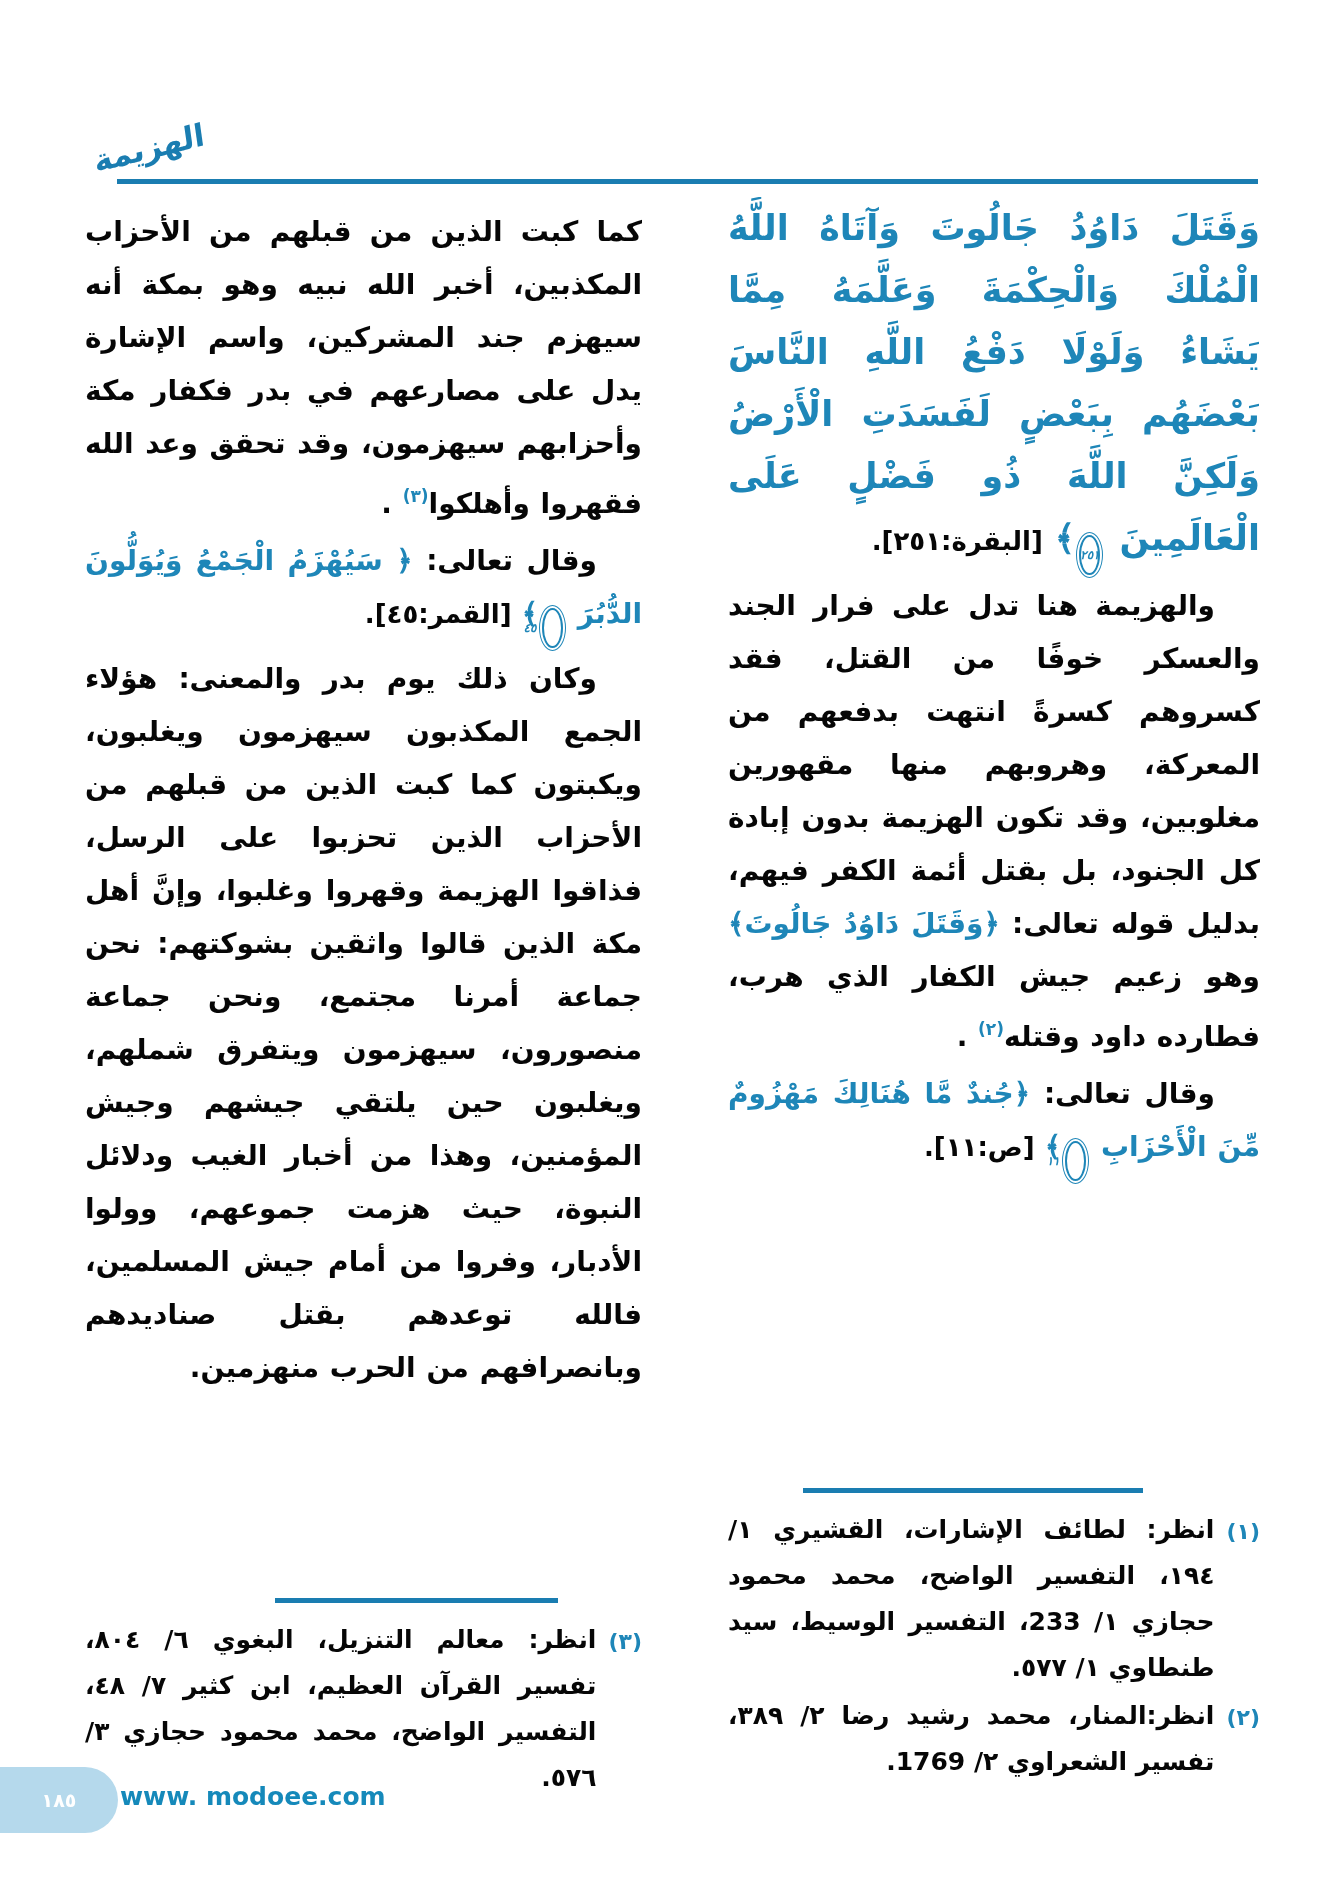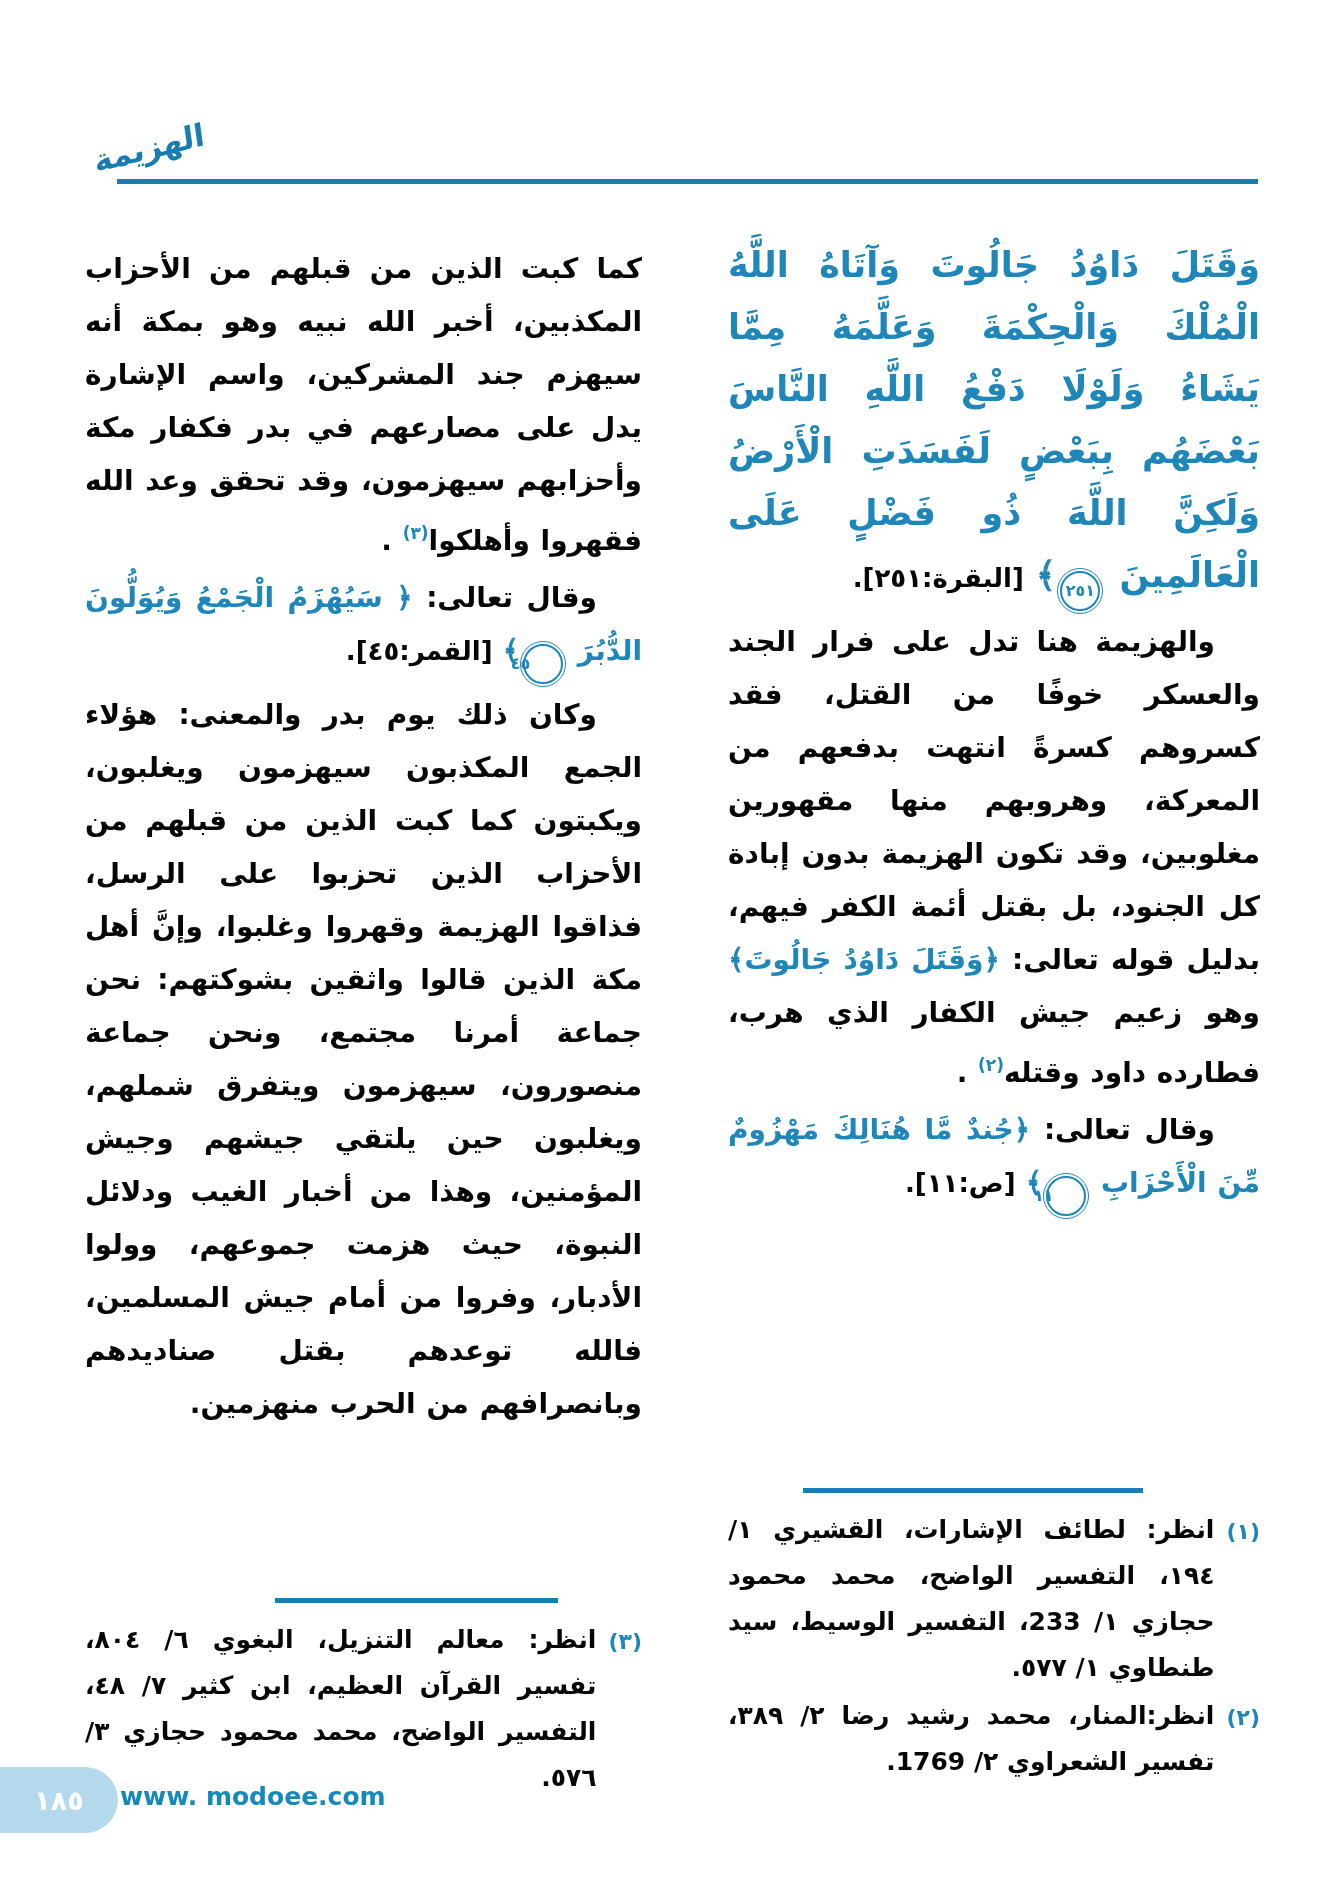--- a/index.html
+++ b/index.html
@@ -32,21 +32,20 @@
   }
   .header-rule{
     position:absolute;left:117px;top:179px;width:1141px;height:5px;
     background:var(--teal);
   }
   
   .col{
     position:absolute;
     text-align:justify;
     overflow:hidden;
-    margin-top:37px;
   }
   .col-right-main{left:728px;top:197px;width:532px;height:1288px;}
   .col-left-main{left:85px;top:205px;width:557px;height:1392px;}
   .block{margin:0 0 4px 0;}
   .block-para{
     font-size:28px;line-height:53px;font-weight:bold;
     text-indent:45px;
     word-spacing:1px;
   }
   .block-para.noindent{text-indent:0;}
@@ -61,30 +60,31 @@
   .seg-ref{color:var(--ink);font-size:26px;font-weight:bold;}
   .seg-fn{
     color:var(--quran);
     font-size:17px;
     vertical-align:11px;
     font-weight:bold;
     letter-spacing:1px;
   }
   .seg-aya{
     display:inline-flex;align-items:center;justify-content:center;
-    width:40px;height:40px;
+    width:21px;height:40px;
     border:2px solid var(--quran);
     outline:1px solid var(--quran);
     outline-offset:2px;
     border-radius:50%;
-    font-size:16px;line-height:1;
+    font-size:12px;line-height:1;
     color:var(--quran);
     vertical-align:-9px;
     margin:0 4px;
     font-weight:bold;
+    font-style:italic;
   }
   
   .footzone{position:absolute;}
   .foot-right{left:728px;top:1488px;width:532px;}
   .foot-left{left:85px;top:1598px;width:557px;}
   .fnsep{height:5px;background:var(--teal);margin-bottom:14px;}
   .fnsep-right{width:340px;margin-right:117px;}
   .fnsep-left{width:283px;margin-right:84px;}
   .fnote{
     display:flex;align-items:flex-start;
@@ -94,21 +94,21 @@
   }
   .fnum{color:var(--quran);flex-shrink:0;margin-left:12px;font-size:22px;padding-top:2px;}
   .ftext{flex:1;}
   
   .page-tab{
     position:absolute;left:0;top:1767px;width:118px;height:66px;
     background:var(--tab);
     border-radius:0 34px 34px 0;
     display:flex;align-items:center;justify-content:center;
     color:#ffffff;
-    font-size:27px;font-weight:bold;
+    font-size:19px;font-weight:bold;
     letter-spacing:2px;
   }
   .site-url{
     position:absolute;left:120px;top:1782px;
     direction:ltr;
     color:var(--url);
     font-size:25px;font-weight:600;
   }
 </style>
 </head>

